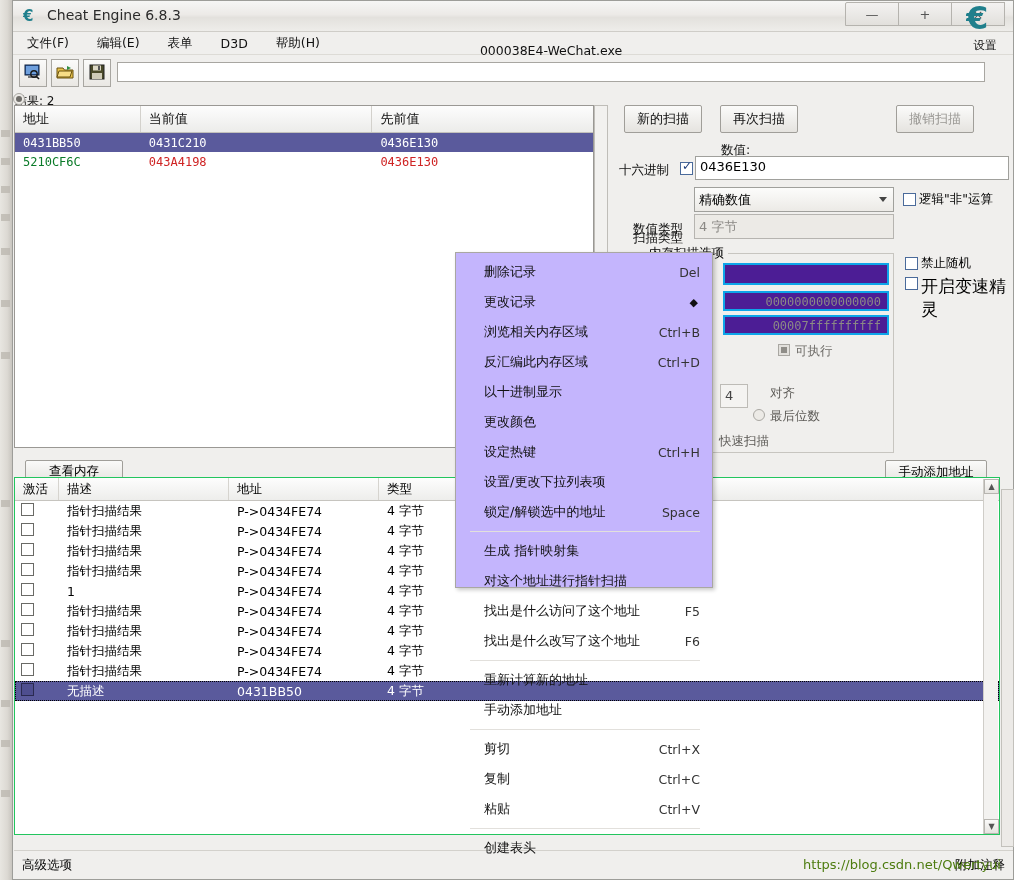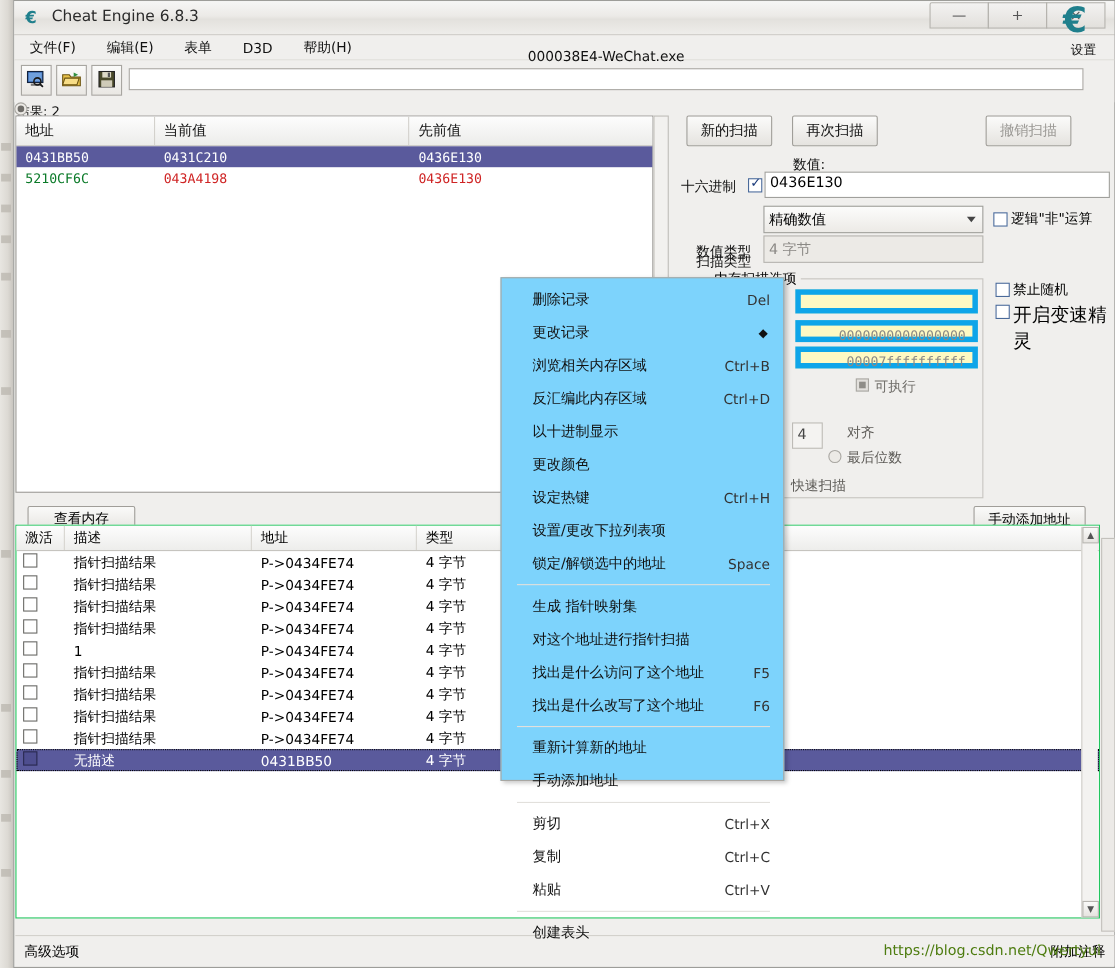--- a/index.html
+++ b/index.html
@@ -189,21 +189,21 @@
 
   .gbox {
     position: absolute; left: 623px; top: 252px; width: 258px; height: 200px;
     border: 1px solid #c7c5c0; box-sizing: border-box;
   }
   .gbox-title {
     position: absolute; left: 632px; top: 244px; background: #f0efed;
     padding: 0 4px; font-size: 12.5px;
   }
   .mini-field {
-    position: absolute; background: #fef9c3; border: 5px solid #0ea5e9;
+    position: absolute; background: #4c1d95; border: 2px solid #0ea5e9;
     box-sizing: border-box; font-size: 12px; color: #8b8985;
     font-family: "DejaVu Sans Mono","Liberation Mono",monospace;
     text-align: right; padding: 2px 6px 0 0;
   }
   .mf1 { left: 710px; top: 262px; width: 166px; height: 22px; }
   .mf2 { left: 710px; top: 290px; width: 166px; height: 20px; }
   .mf3 { left: 710px; top: 314px; width: 166px; height: 20px; }
 
   .exec-cb {
     position: absolute; left: 765px; top: 343px; width: 12px; height: 12px;
@@ -301,22 +301,22 @@
   .status-left { position: absolute; left: 8px; top: 6px; font-size: 12.5px; }
   .status-right { position: absolute; right: 8px; top: 6px; font-size: 12.5px; }
   .watermark {
     position: absolute; right: 12px; bottom: 7px;
     font-size: 13px; color: #4d7c0f; white-space: nowrap;
     font-family: "DejaVu Sans","Liberation Sans",sans-serif;
   }
 
   
   .ctxmenu {
-    position: absolute; left: 455px; top: 252px; width: 258px; height: 458px;
-    background: #7dd3fc; border: 1px solid #a9a7a2;
+    position: absolute; left: 455px; top: 252px; width: 258px; height: 336px;
+    background: #c4b5fd; border: 1px solid #a9a7a2;
     box-shadow: 2px 2px 4px rgba(0,0,0,.22);
     box-sizing: border-box; padding: 4px 0 0 0;
   }
   .mi {
     position: relative; height: 30px; display: flex; align-items: center;
     font-size: 13px; color: #111; padding-left: 28px; box-sizing: border-box;
   }
   .mi .short {
     position: absolute; right: 12px; font-size: 12.5px; color: #333;
   }

